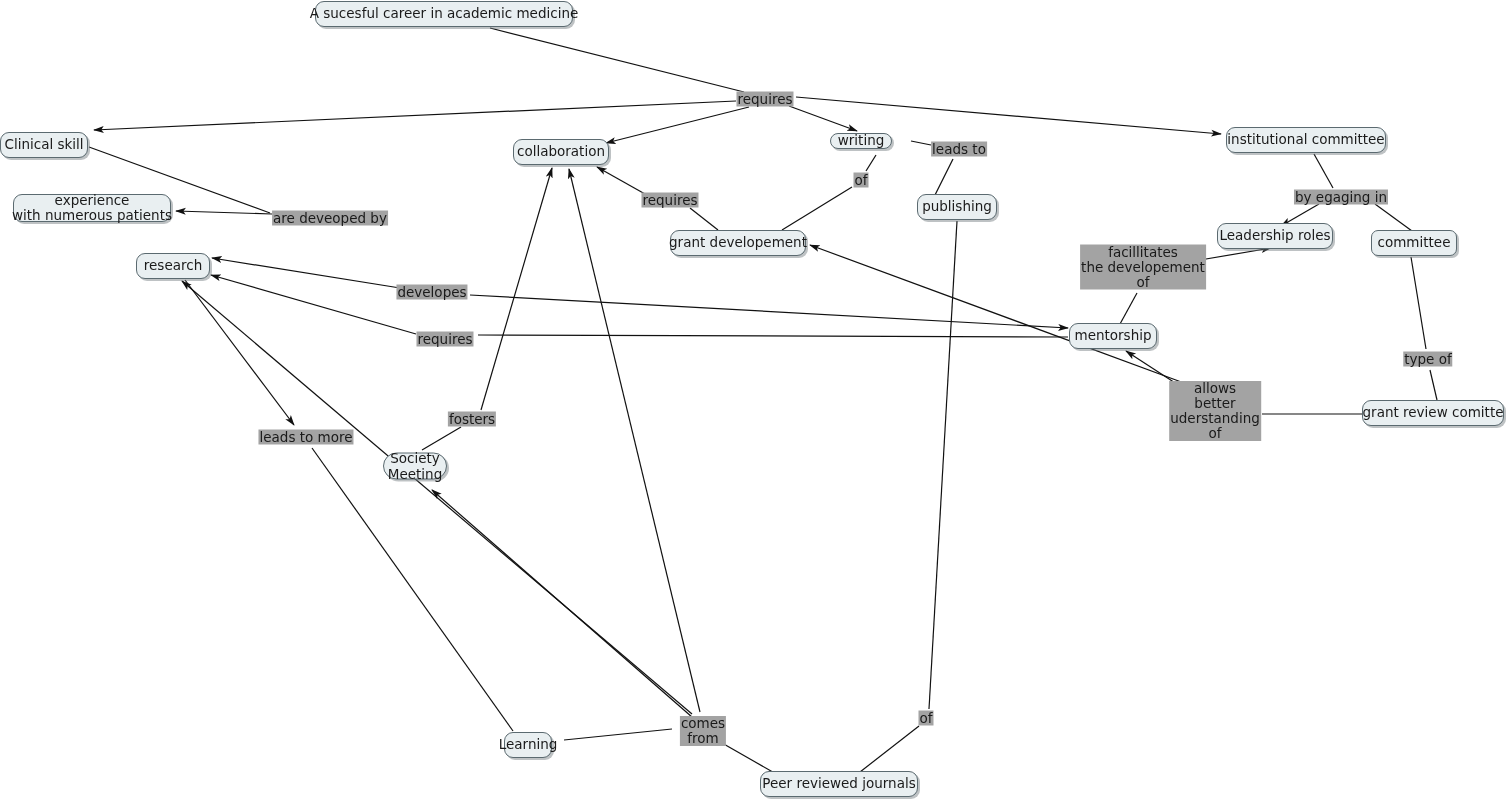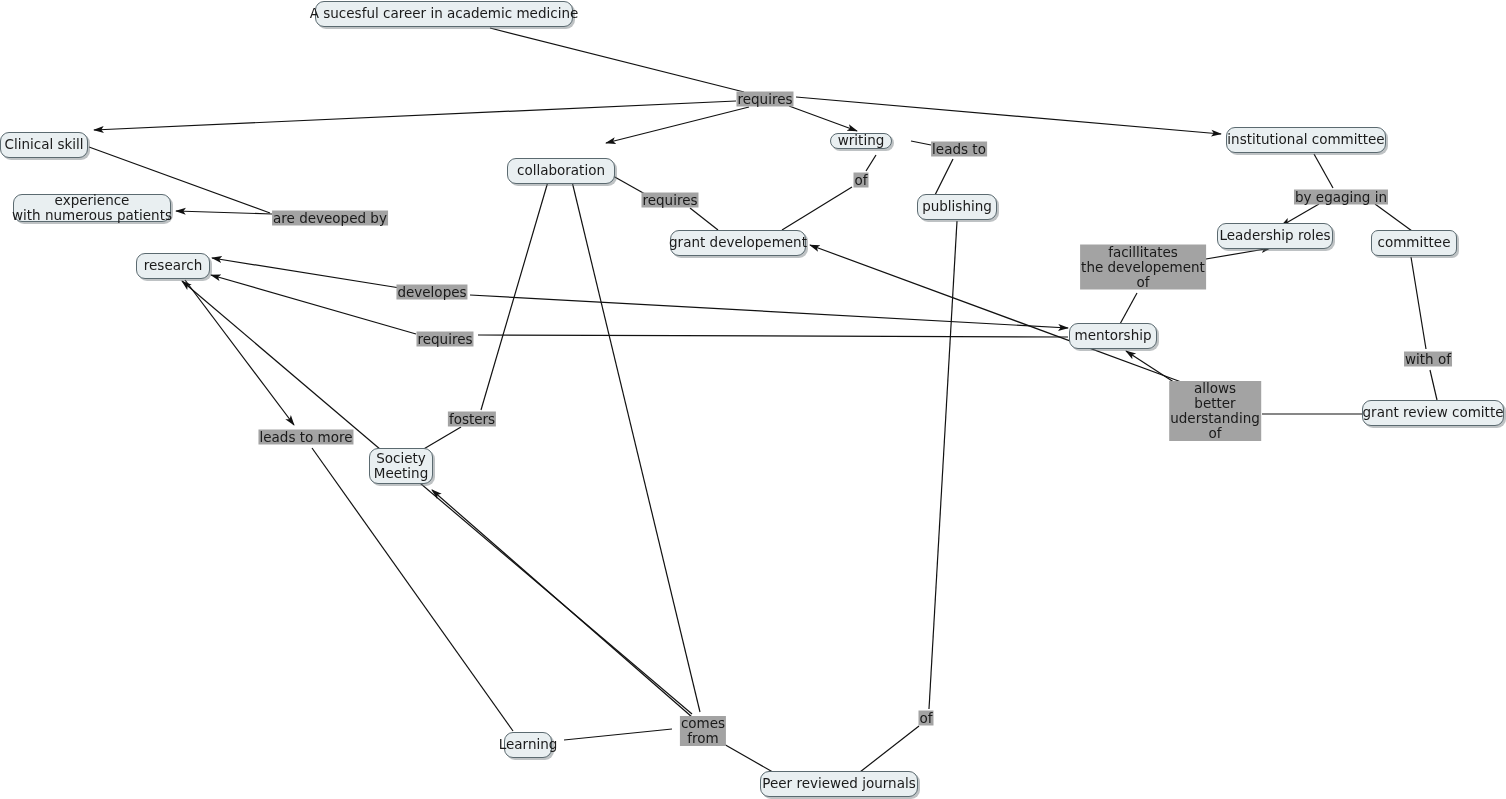--- a/index.html
+++ b/index.html
@@ -107,48 +107,48 @@
         <line x1="722" y1="743" x2="778" y2="775" stroke="#111111" stroke-width="1.2"></line>
         <line x1="860" y1="772" x2="919" y2="726" stroke="#111111" stroke-width="1.2"></line>
         <line x1="929" y1="709" x2="957" y2="221" stroke="#111111" stroke-width="1.2"></line>
       </g>
   </svg>
   <div id="nodes-group">
       <div class="node" style="left: 444px; top: 14px; width: 258px; height: 26px;">A sucesful career in academic medicine</div>
       <div class="node" style="left: 44px; top: 133px; width: 88px; height: 26px; margin-top: 12px;">Clinical skill</div>
       <div class="node" style="left: 92px; top: 208px; width: 158px; height: 28px;">experience
 with numerous patients</div>
-      <div class="node" style="left: 561px; top: 152px; width: 108px; height: 26px; margin-top: 19px;">collaboration</div>
+      <div class="node" style="left: 561px; top: 152px; width: 96px; height: 26px;">collaboration</div>
       <div class="node" style="left: 861px; top: 141px; width: 62px; height: 16px;">writing</div>
       <div class="node" style="left: 957px; top: 207px; width: 80px; height: 26px;">publishing</div>
       <div class="node" style="left: 1306px; top: 140px; width: 160px; height: 26px;">institutional committee</div>
       <div class="node" style="left: 738px; top: 243px; width: 136px; height: 26px;">grant developement</div>
       <div class="node" style="left: 1275px; top: 236px; width: 116px; height: 26px;">Leadership roles</div>
       <div class="node" style="left: 1414px; top: 243px; width: 86px; height: 26px; border-radius: 7px;">committee</div>
       <div class="node" style="left: 173px; top: 266px; width: 74px; height: 26px;">research</div>
       <div class="node" style="left: 1113px; top: 336px; width: 88px; height: 26px;">mentorship</div>
       <div class="node" style="left: 1433px; top: 413px; width: 142px; height: 26px; border-radius: 9px;">grant review comitte</div>
-      <div class="node" style="left: 401px; top: 466px; width: 64px; height: 36px;">Society
+      <div class="node" style="left: 415px; top: 466px; width: 64px; height: 27px; border-radius: 14px;">Society
 Meeting</div>
       <div class="node" style="left: 528px; top: 745px; width: 48px; height: 26px;">Learning</div>
       <div class="node" style="left: 839px; top: 784px; width: 158px; height: 26px;">Peer reviewed journals</div>
     </div>
   <div id="labels-group">
       <div class="edge-label" style="left: 765px; top: 99px;">requires</div>
       <div class="edge-label" style="left: 330px; top: 218px;">are deveoped by</div>
       <div class="edge-label" style="left: 670px; top: 200px;">requires</div>
       <div class="edge-label" style="left: 861px; top: 180px;">of</div>
       <div class="edge-label" style="left: 959px; top: 149px;">leads to</div>
       <div class="edge-label" style="left: 1341px; top: 197px;">by egaging in</div>
       <div class="edge-label" style="left: 1143px; top: 267px;">facillitates
 the developement
 of</div>
       <div class="edge-label" style="left: 432px; top: 292px;">developes</div>
       <div class="edge-label" style="left: 445px; top: 339px;">requires</div>
-      <div class="edge-label" style="left: 1428px; top: 359px;">with of</div>
+      <div class="edge-label" style="left: 1428px; top: 359px;">type of</div>
       <div class="edge-label" style="left: 1215px; top: 411px;">allows
 better
 uderstanding
 of</div>
       <div class="edge-label" style="left: 472px; top: 419px;">fosters</div>
       <div class="edge-label" style="left: 306px; top: 437px;">leads to more</div>
       <div class="edge-label" style="left: 703px; top: 731px;">comes
 from</div>
       <div class="edge-label" style="left: 926px; top: 718px;">of</div>
     </div>

